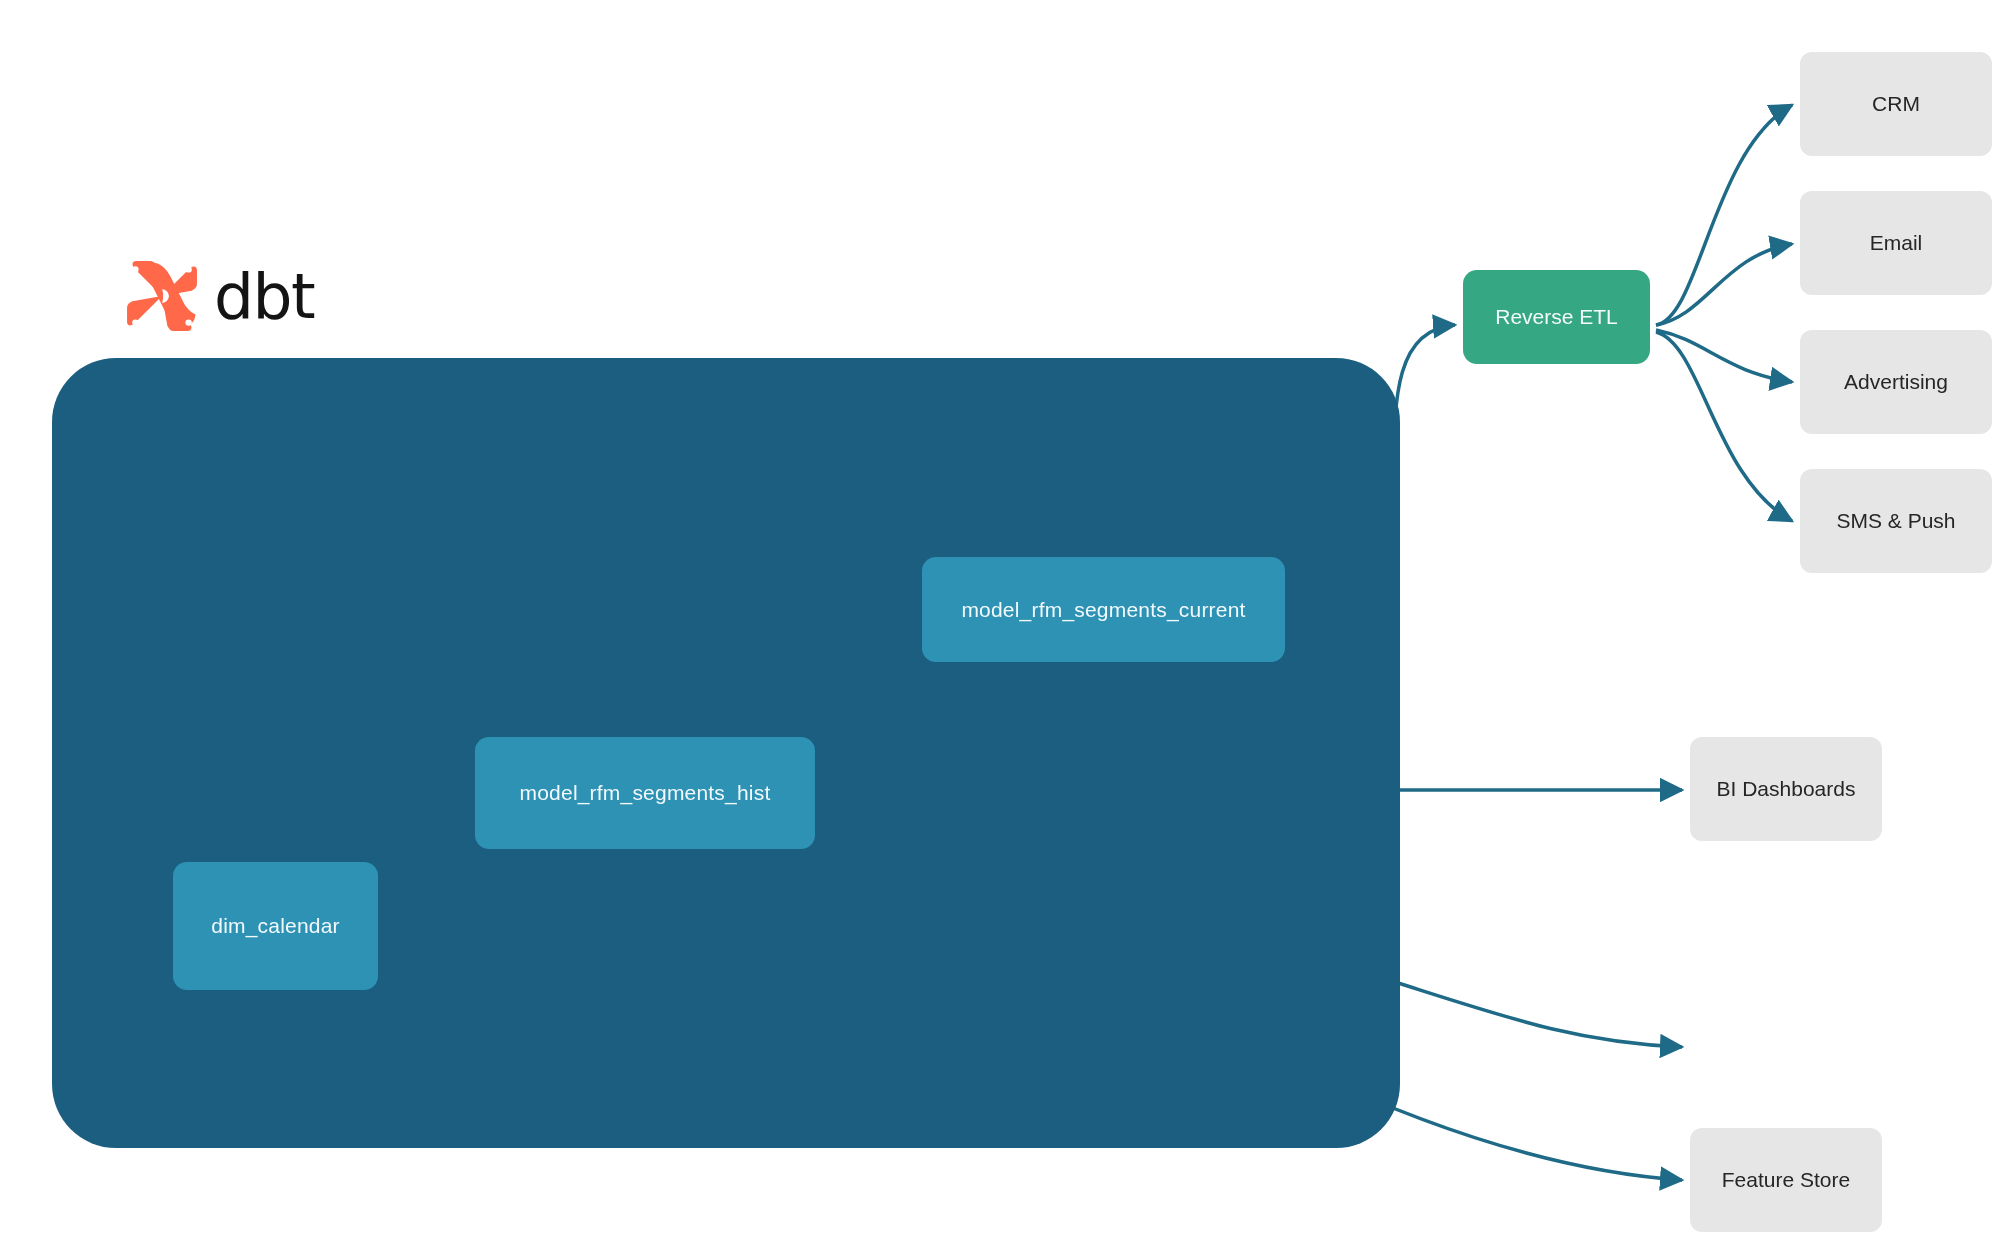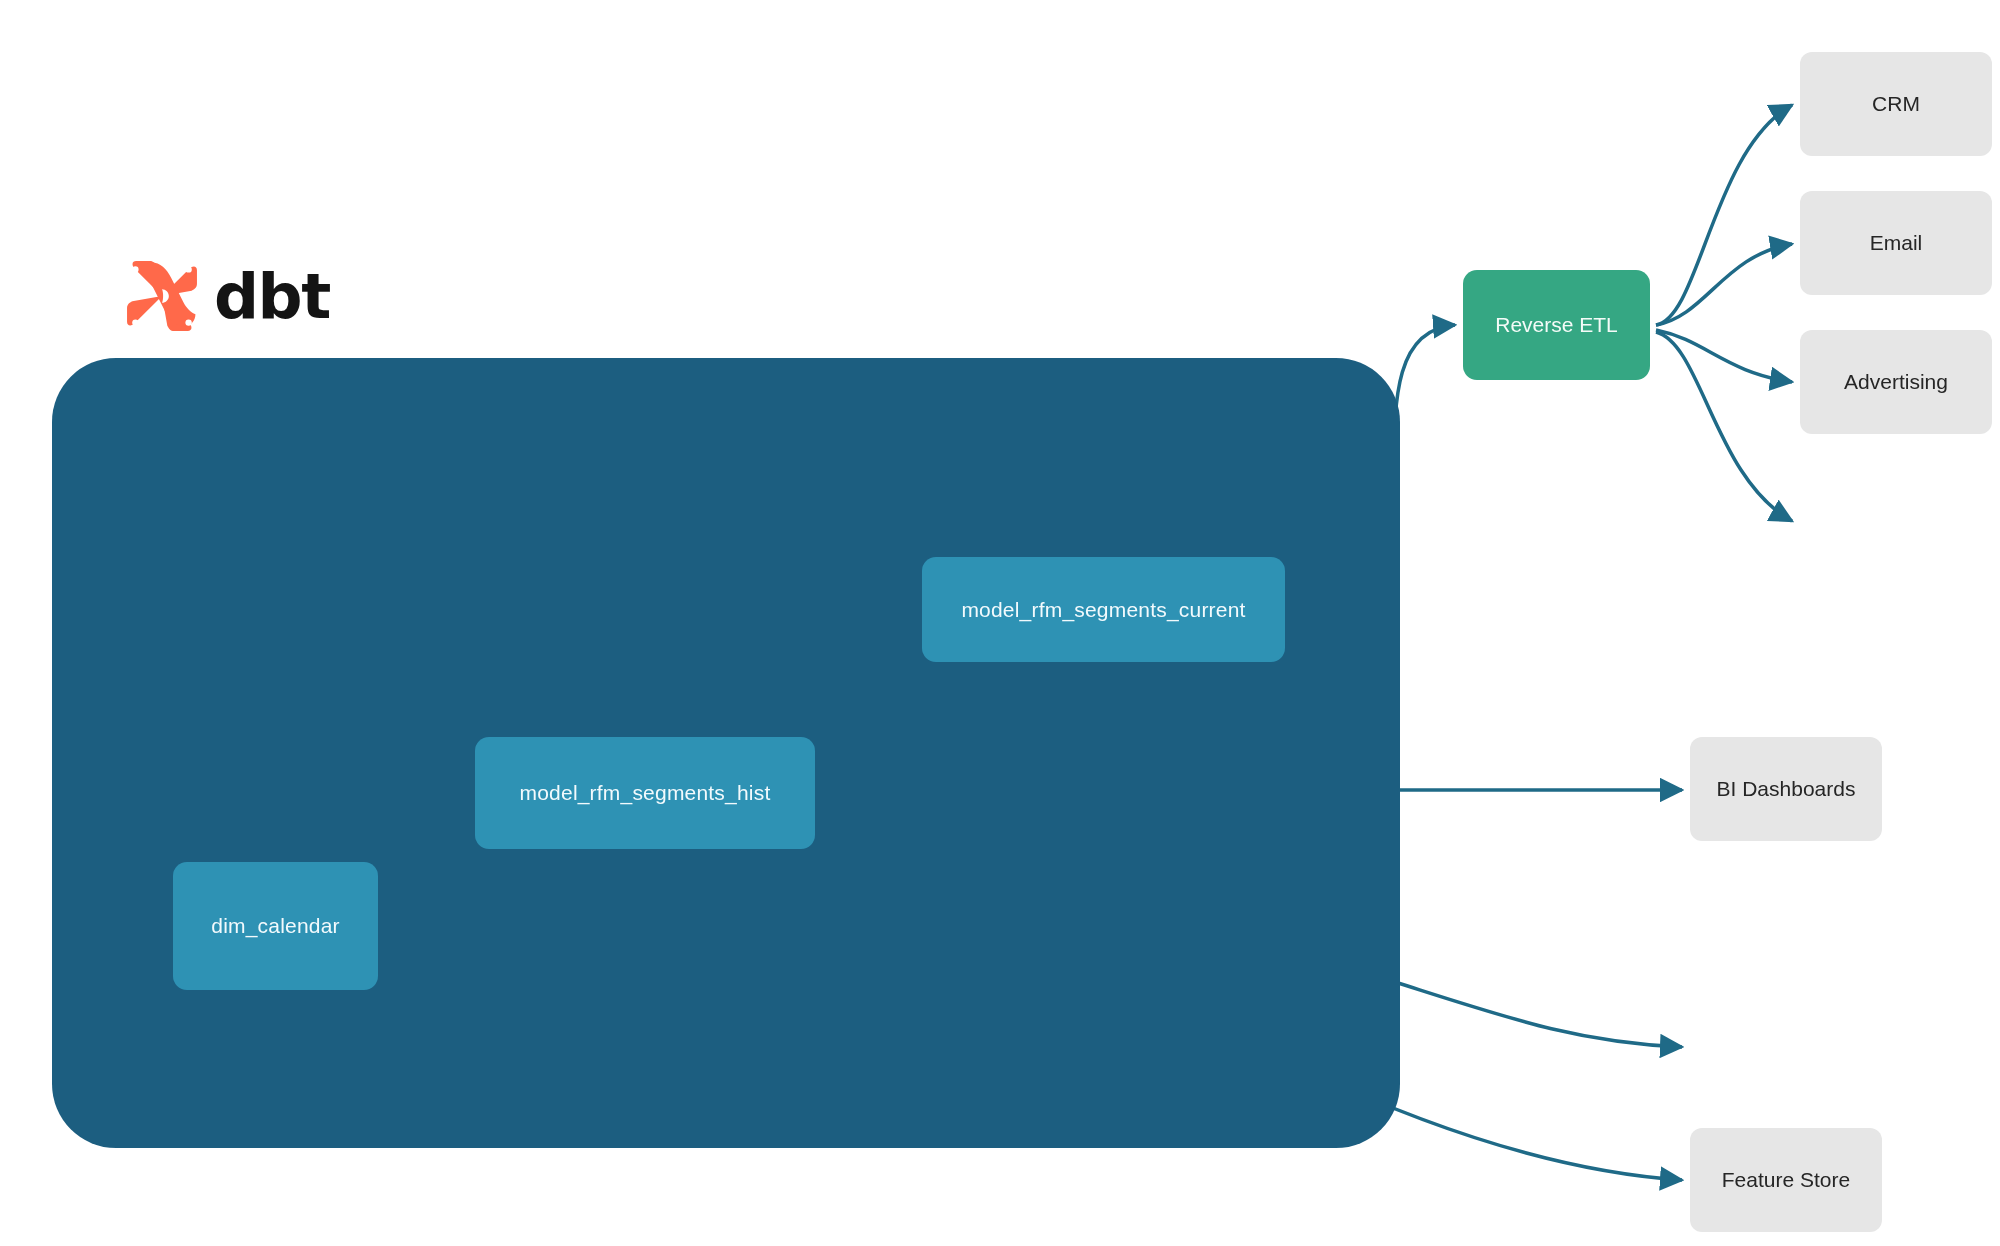--- a/index.html
+++ b/index.html
@@ -39,21 +39,21 @@
     align-items: center;
     gap: 14px;
   }
   #brand .mark {
     width: 76px;
     height: 76px;
     display: block;
   }
   #brand .wordmark {
     font-family: "DejaVu Sans", sans-serif;
-    font-weight: 700;
+    font-weight: 400;
     font-size: 63px;
     line-height: 1;
     letter-spacing: -1.5px;
     color: #141414;
     user-select: none;
   }
 
   
   #project-container {
     position: absolute;
@@ -84,21 +84,21 @@
   #node-dim-calendar    { left: 173px; top: 862px; width: 205px; height: 128px; }
   #node-rfm-hist        { left: 475px; top: 737px; width: 340px; height: 112px; }
   #node-rfm-current     { left: 922px; top: 557px; width: 363px; height: 105px; }
 
   
   #node-reverse-etl {
     position: absolute;
     left: 1463px;
     top: 270px;
     width: 187px;
-    height: 110px;
+    height: 94px;
     background: #35A783;
     border-radius: 14px;
     display: flex;
     align-items: center;
     justify-content: center;
     color: #F4FBF8;
     font-size: 21px;
   }
 
   
@@ -191,19 +191,20 @@
   <div class="model-node" id="node-rfm-current">model_rfm_segments_current</div>
 
   <div id="node-reverse-etl">Reverse ETL</div>
 
   <div class="consumer-node" id="node-crm">CRM</div>
 
   <div class="consumer-node" id="node-advertising">Advertising</div>
 
   <div class="consumer-node" id="node-email">Email</div>
 
+  <div class="consumer-node" id="node-sms-push">SMS &amp; Push</div>
 
   <div class="consumer-node" id="node-bi">BI Dashboards</div>
 
 
   <div class="consumer-node" id="node-feature">Feature Store</div>
 
 </div>
 
 </body></html>

